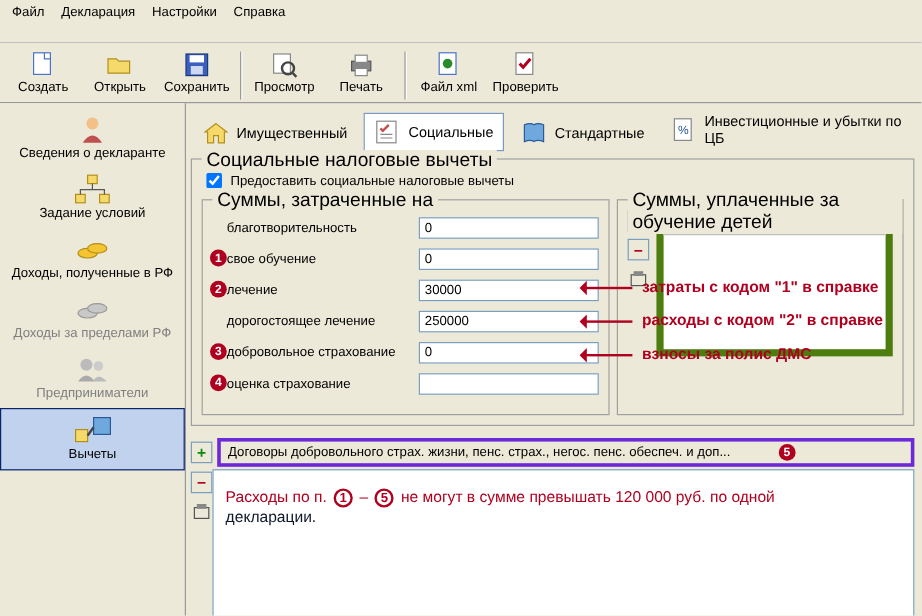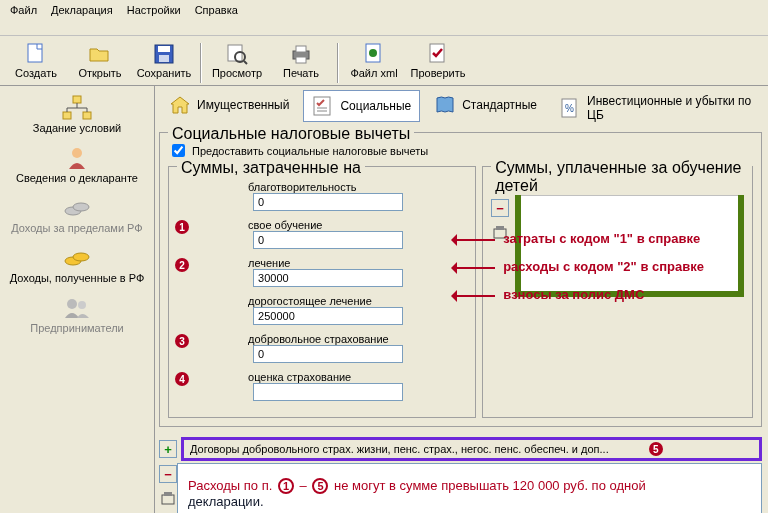--- a/index.html
+++ b/index.html
@@ -58,21 +58,21 @@
     cursor:pointer;
   }
   .side-item.disabled { color:#808080; }
   .side-item.active {
     border:1px solid #0a246a;
     background:#c1d2ee;
   }
   .side-icon { width:32px; height:28px; display:flex; align-items:center; justify-content:center; }
   .content { flex:1; padding:4px 6px 4px 4px; display:flex; flex-direction:column; }
   .tabs {
-    display:flex; gap:6px; align-items:flex-start;
+    display:flex; gap:6px; align-items:flex-end;
     padding: 0 2px 6px 2px;
   }
   .tab {
     display:flex; align-items:center; gap:6px;
     padding: 4px 8px;
     cursor:pointer;
     font-size:12px;
   }
   .tab.active {
     border:1px solid #7a98c1;
@@ -91,21 +91,20 @@
     font-size:16px;
   }
   .checkbox-row { display:flex; align-items:center; gap:4px; margin-top:2px; }
   .split { display:flex; gap:6px; margin-top:6px; min-height:178px; }
   .left-col { flex:1.1; }
   .right-col { flex:1; display:flex; flex-direction:column; }
   .row {
     display:flex; align-items:center;
     margin: 8px 0;
     position:relative;
-    flex-direction:column;
   }
   .lbl { width:160px; }
   .num-badge {
     position:absolute; left:-14px; top:1px;
     width:14px; height:14px; border-radius:50%;
     background:#b00020; color:#fff;
     display:flex; align-items:center; justify-content:center;
     font-size:10px; font-weight:bold;
   }
   input.txt {
@@ -239,66 +238,76 @@
     </span>
     <span>Проверить</span>
   </div>
 </div>
 
 <div class="main">
 
   <div class="sidebar">
     <div class="side-item">
       <span class="side-icon">
+        <svg width="28" height="26">
+            <circle cx="14" cy="8" r="5" fill="#f4c087"></circle>
+            <path d="M6 24 q8 -12 16 0 z" fill="#c0504d"></path>
+          </svg>
+      </span>
+      <span>Сведения о декларанте</span>
+    </div>
+    <div class="side-item">
+      <span class="side-icon">
         <svg width="32" height="26">
             <rect x="12" y="1" width="8" height="7" fill="#f5d96b" stroke="#b38f1a"></rect>
             <rect x="2" y="17" width="8" height="7" fill="#f5d96b" stroke="#b38f1a"></rect>
             <rect x="22" y="17" width="8" height="7" fill="#f5d96b" stroke="#b38f1a"></rect>
             <path d="M16 8 v5 M16 13 h-10 v4 M16 13 h10 v4" stroke="#555" fill="none"></path>
           </svg>
       </span>
       <span>Задание условий</span>
     </div>
     <div class="side-item">
       <span class="side-icon">
-        <svg width="28" height="26">
-            <circle cx="14" cy="8" r="5" fill="#f4c087"></circle>
-            <path d="M6 24 q8 -12 16 0 z" fill="#c0504d"></path>
-          </svg>
-      </span>
-      <span>Сведения о декларанте</span>
+        <svg width="28" height="22">
+            <ellipse cx="10" cy="14" rx="8" ry="4" fill="#f5c433" stroke="#b38f1a"></ellipse>
+            <ellipse cx="18" cy="10" rx="8" ry="4" fill="#f5c433" stroke="#b38f1a"></ellipse>
+          </svg>
+      </span>
+      <span>Доходы, полученные в РФ</span>
     </div>
     <div class="side-item disabled">
       <span class="side-icon">
         <svg width="28" height="22">
             <ellipse cx="10" cy="14" rx="8" ry="4" fill="#c8c8c8" stroke="#999"></ellipse>
             <ellipse cx="18" cy="10" rx="8" ry="4" fill="#c8c8c8" stroke="#999"></ellipse>
           </svg>
       </span>
       <span>Доходы за пределами РФ</span>
-    </div>
-    <div class="side-item">
-      <span class="side-icon">
-        <svg width="28" height="22">
-            <ellipse cx="10" cy="14" rx="8" ry="4" fill="#f5c433" stroke="#b38f1a"></ellipse>
-            <ellipse cx="18" cy="10" rx="8" ry="4" fill="#f5c433" stroke="#b38f1a"></ellipse>
-          </svg>
-      </span>
-      <span>Доходы, полученные в РФ</span>
     </div>
     <div class="side-item disabled">
       <span class="side-icon">
         <svg width="30" height="24">
             <circle cx="10" cy="8" r="5" fill="#bbb"></circle>
             <circle cx="20" cy="9" r="4" fill="#ccc"></circle>
             <path d="M3 22 q7 -10 14 0 z" fill="#aaa"></path>
             <path d="M15 22 q5 -8 12 0 z" fill="#bbb"></path>
           </svg>
       </span>
       <span>Предприниматели</span>
+    </div>
+    <div class="side-item active">
+      <span class="side-icon">
+        <svg width="34" height="26">
+            <rect x="2" y="12" width="10" height="10" fill="#f5d96b" stroke="#b38f1a"></rect>
+            <rect x="17" y="2" width="14" height="14" fill="#6fa8dc" stroke="#2a5a9a"></rect>
+            <path d="M12 17 L17 10" stroke="#444" stroke-width="2"></path>
+          </svg>
+      </span>
+      <span>Вычеты</span>
     </div>
   </div>
 
   <div class="content">
 
     <div class="tabs">
       <div class="tab">
         <span class="tab-icon">
           <svg width="22" height="20">
               <path d="M11 2 l9 7 h-2 v9 h-5 v-6 h-4 v6 h-5 v-9 h-2 z" fill="#f5d96b" stroke="#b38f1a"></path>

